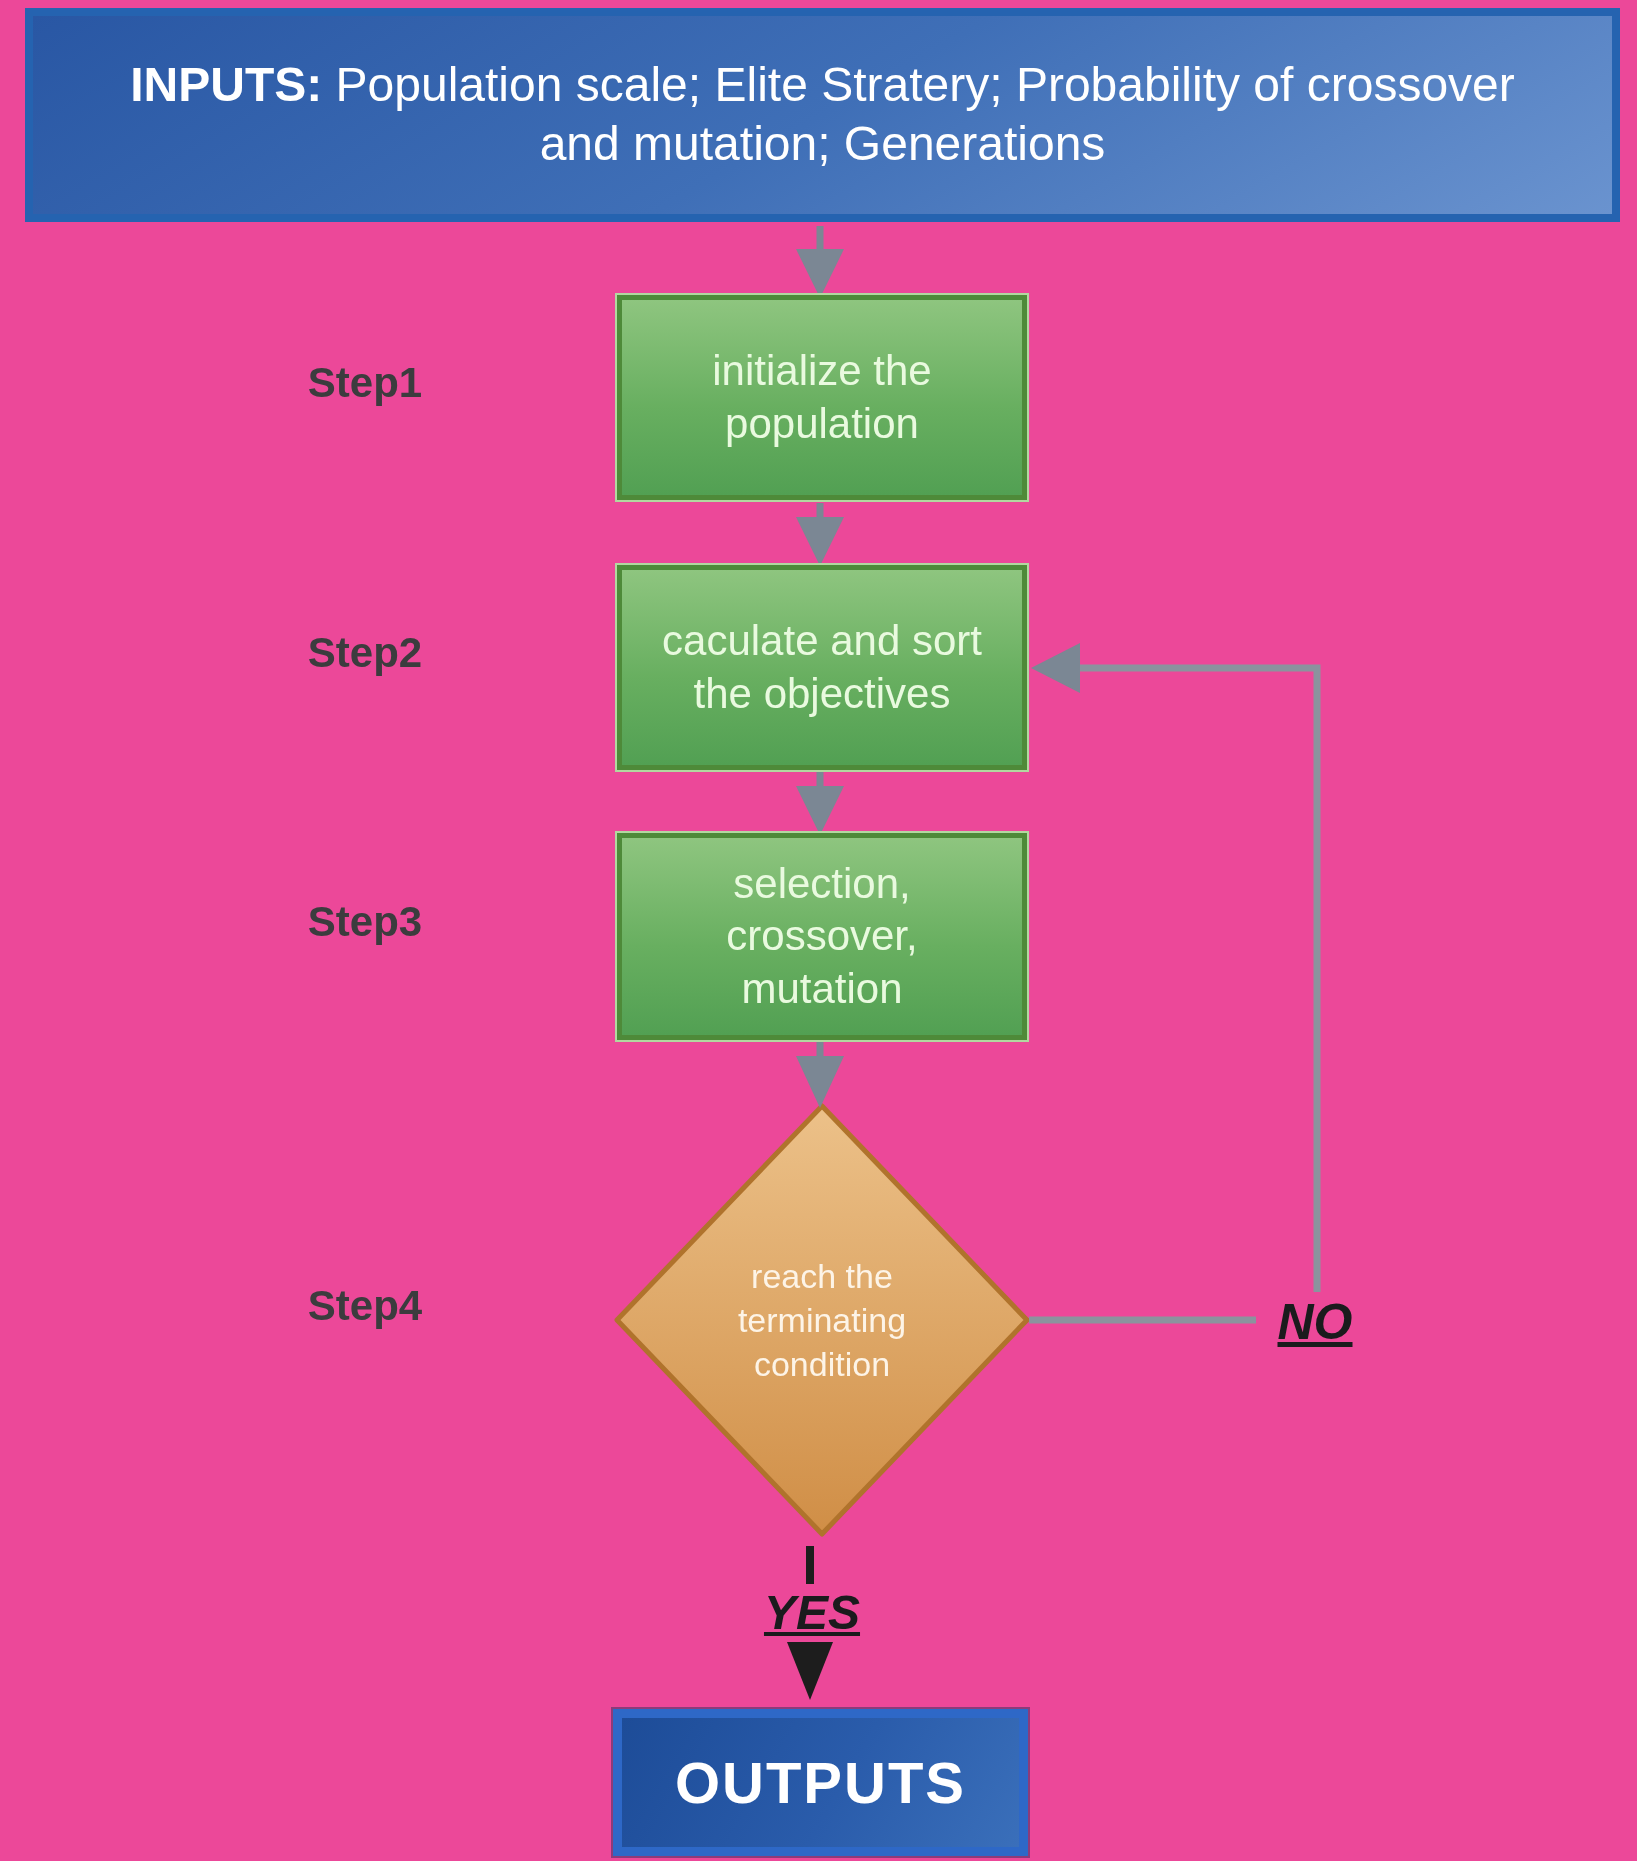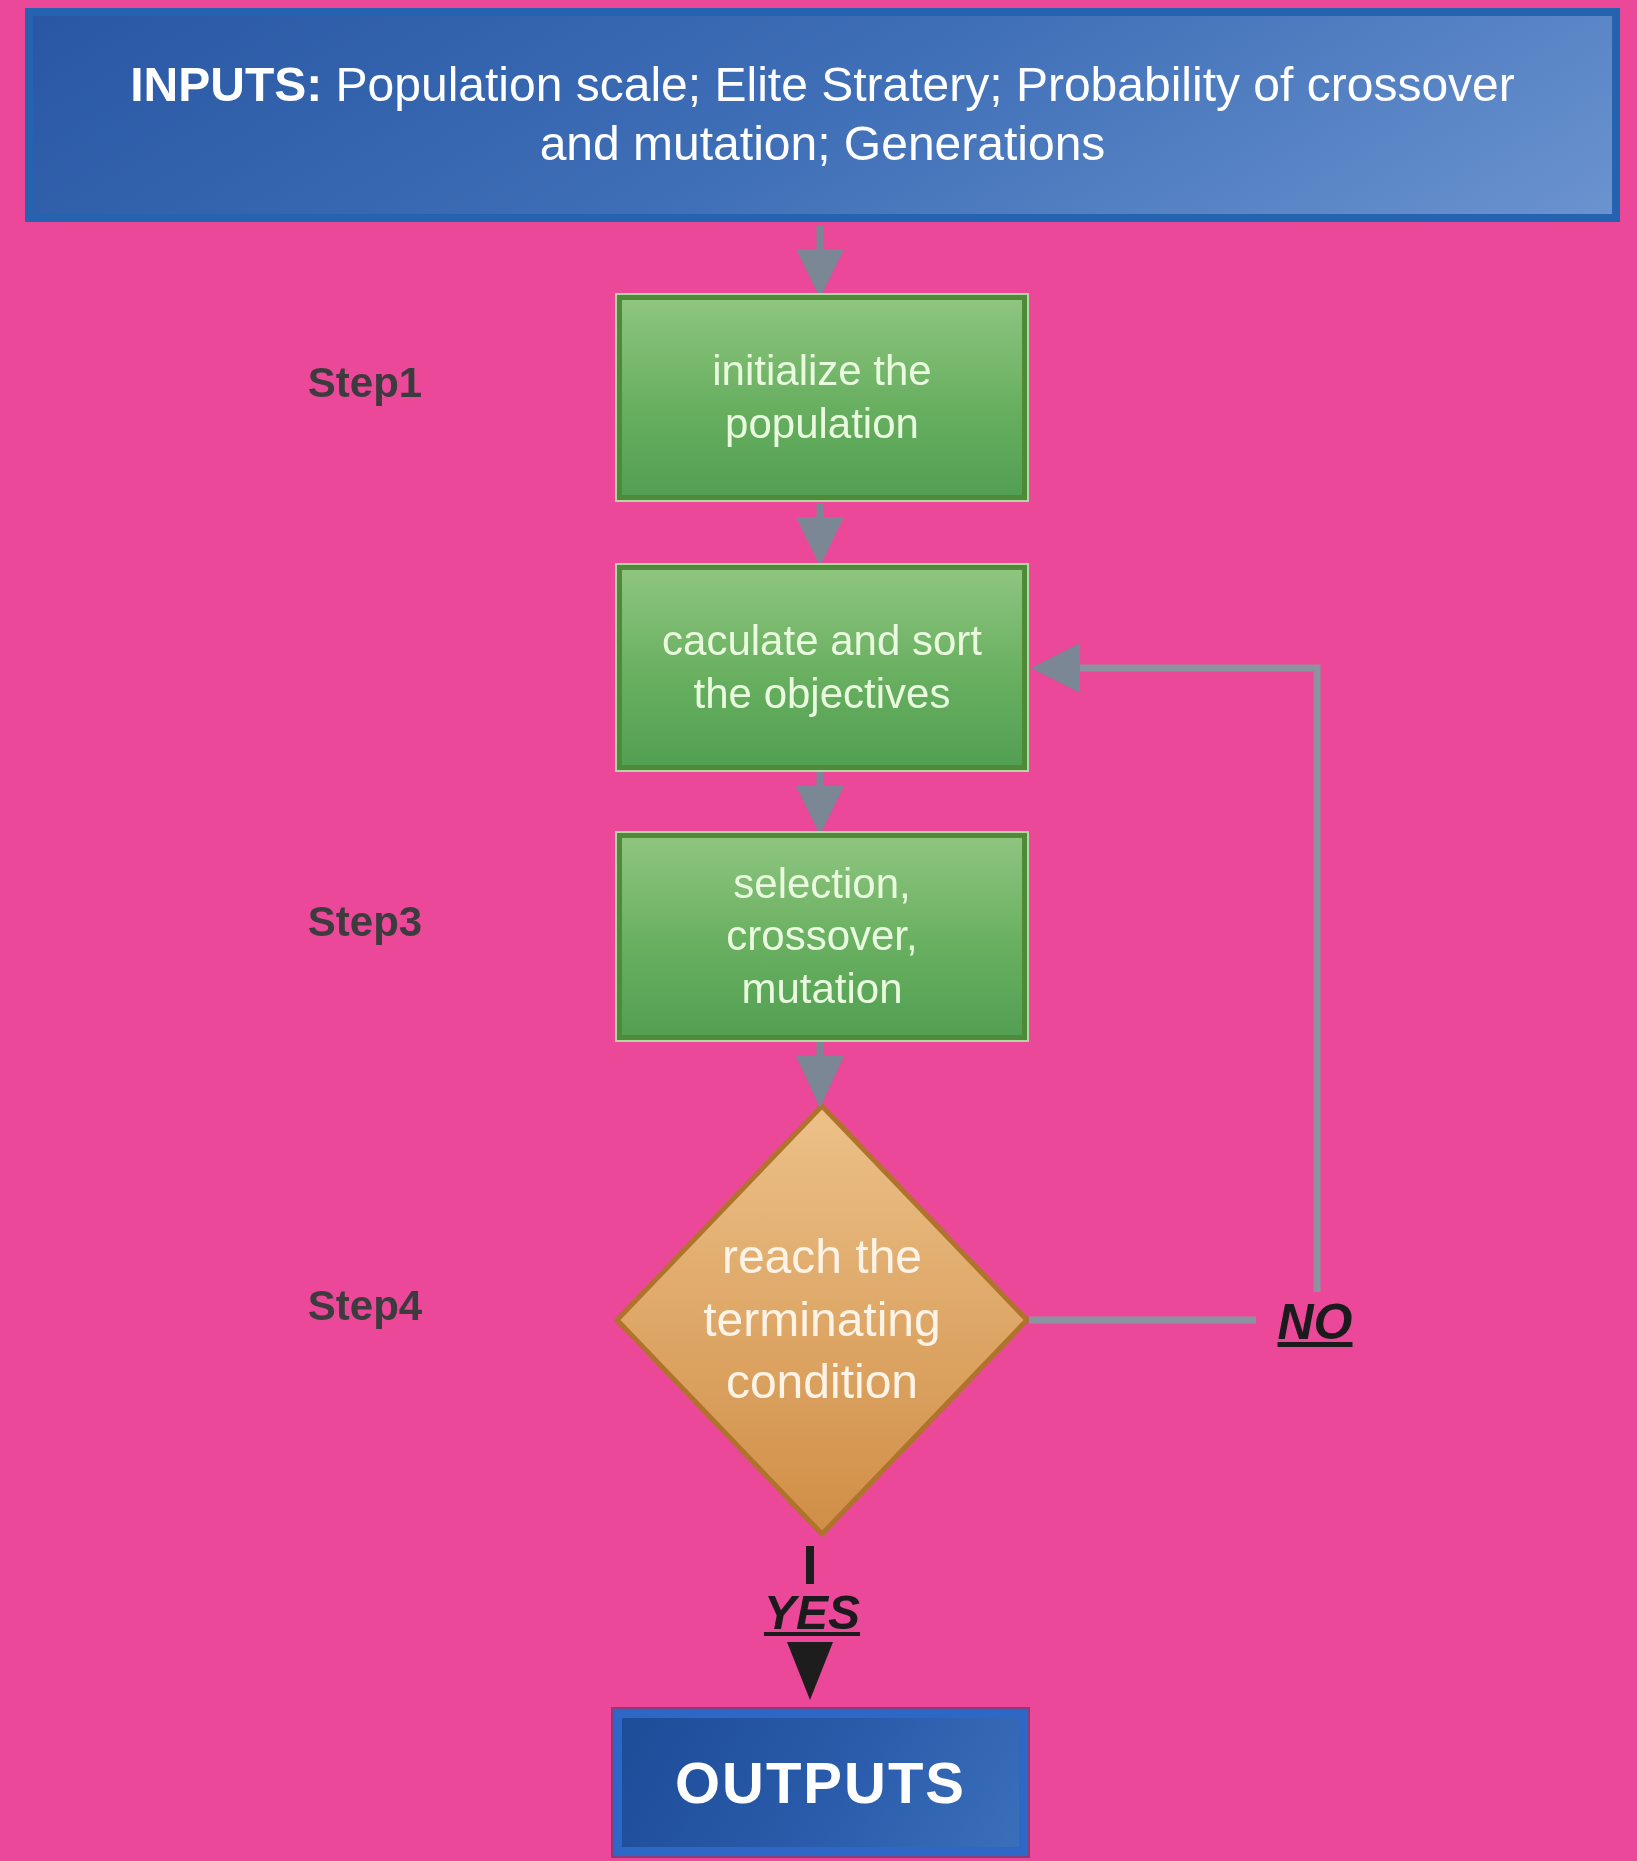--- a/index.html
+++ b/index.html
@@ -41,21 +41,21 @@
   }
   #box1 { top:295px; height:205px; }
   #box2 { top:565px; height:205px; }
   #box3 { top:833px; height:207px; }
   .ptext { width:350px; color:#e9fadf; font-size:42px; line-height:1.25; }
 
   
   .dtext {
     position:absolute; left:672px; top:1196px; width:300px; height:248px;
     display:flex; align-items:center; justify-content:center; text-align:center;
-    color:#fdf4e7; font-size:48px; line-height:1.3; z-index:2;
+    color:#fdf4e7; font-size:34px; line-height:1.3; z-index:2;
   }
 
   
   .edge-label {
     position:absolute; font-style:italic; font-weight:700; color:#1b1b1d;
     text-align:center; z-index:2;text-decoration:underline;
   }
   .no-label  { left:1250px; top:1293px; width:130px; font-size:50px; }
   .yes-label { left:730px;  top:1585px; width:164px; font-size:48px; }
 
@@ -114,20 +114,21 @@
   </svg>
 
   <div class="header">
     <div class="header-text">
       <span class="hb">INPUTS:</span>
       <span>Population scale; Elite Stratery; Probability of crossover and mutation; Generations</span>
     </div>
   </div>
 
   <div class="step-label" id="sl1">Step1</div>
+  <div class="step-label" id="sl2">Step2</div>
   <div class="step-label" id="sl3">Step3</div>
   <div class="step-label" id="sl4">Step4</div>
 
   <div class="pbox" id="box1">
     <div class="ptext">initialize the population</div>
   </div>
   <div class="pbox" id="box3">
     <div class="ptext">selection, crossover, mutation</div>
   </div>
   <div class="pbox" id="box2">

